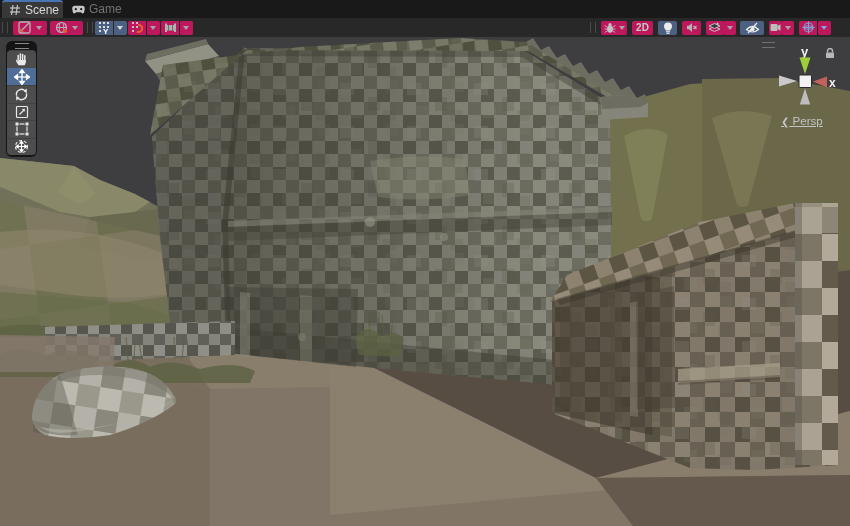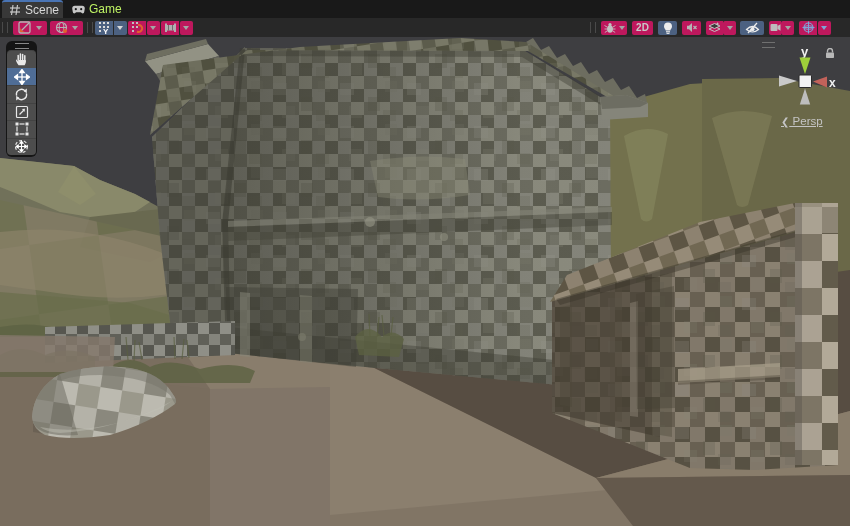--- a/index.html
+++ b/index.html
@@ -302,21 +302,21 @@
   <div class="tab" style="left:2px;width:61px;background:#383838;border-top:2px solid #4974b4;height:16px;border-radius:3px 3px 0 0;">
     <svg style="margin-left:7px;margin-right:4px;" width="12" height="12" viewBox="0 0 12 12">
         <g stroke="#c8c8c8" stroke-width="1.2" fill="none">
           <line x1="4" y1="1" x2="2.5" y2="11"></line>
           <line x1="8.5" y1="1" x2="7" y2="11"></line>
           <line x1="1" y1="4" x2="11" y2="4"></line>
           <line x1="1" y1="8" x2="11" y2="8"></line>
         </g>
       </svg>Scene
   </div>
-  <div class="tab" style="left:66px;width:62px;color:#bef264;">
+  <div class="tab" style="left:66px;width:62px;color:#737373;">
     <svg style="margin-left:6px;margin-right:4px;" width="13" height="9" viewBox="0 0 14 10">
         <path d="M3 1 H11 A3 3 0 0 1 14 4 L13.4 8 A2 2 0 0 1 11.5 10 L9.5 8.5 H4.5 L2.5 10 A2 2 0 0 1 0.6 8 L0 4 A3 3 0 0 1 3 1 Z" fill="#c6c6c6" transform="scale(1,0.95)"></path>
         <circle cx="4" cy="4.6" r="1.2" fill="#191919"></circle>
         <circle cx="10" cy="4.6" r="1.2" fill="#191919"></circle>
       </svg>Game
   </div>
   <svg style="position:absolute;right:3px;top:3px;" width="3" height="11" viewBox="0 0 3 11">
       <circle cx="1.5" cy="1.5" r="1.4" fill="#c8c8c8"></circle>
       <circle cx="1.5" cy="5.5" r="1.4" fill="#c8c8c8"></circle>
       <circle cx="1.5" cy="9.5" r="1.4" fill="#c8c8c8"></circle>

